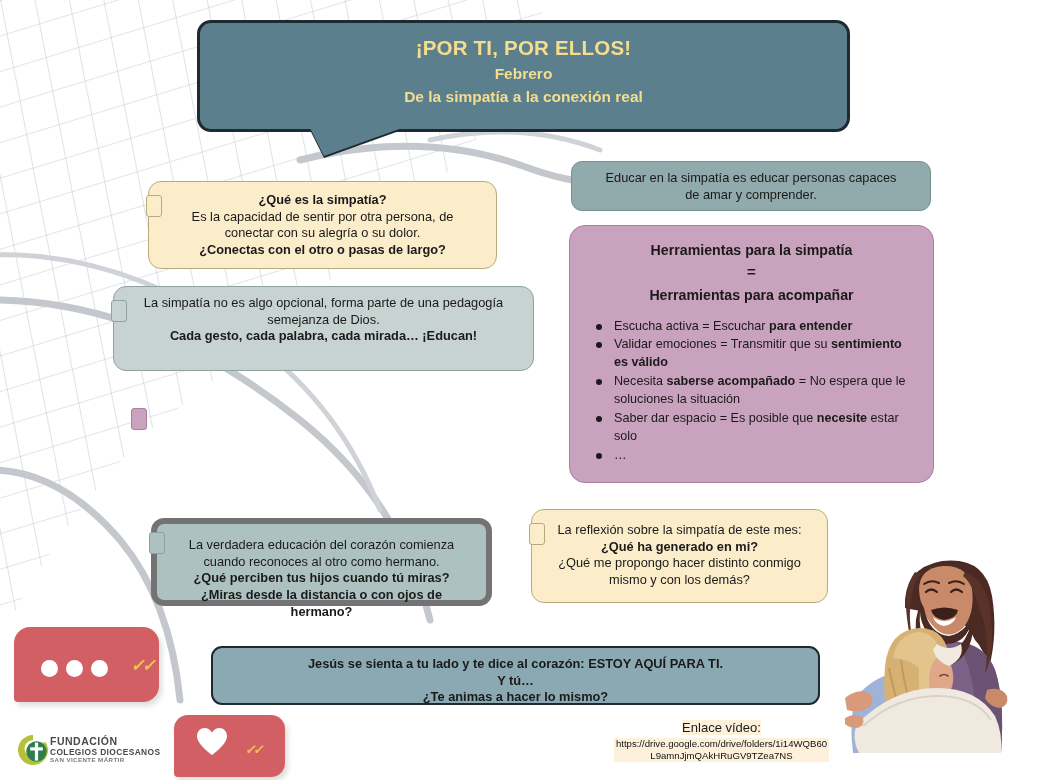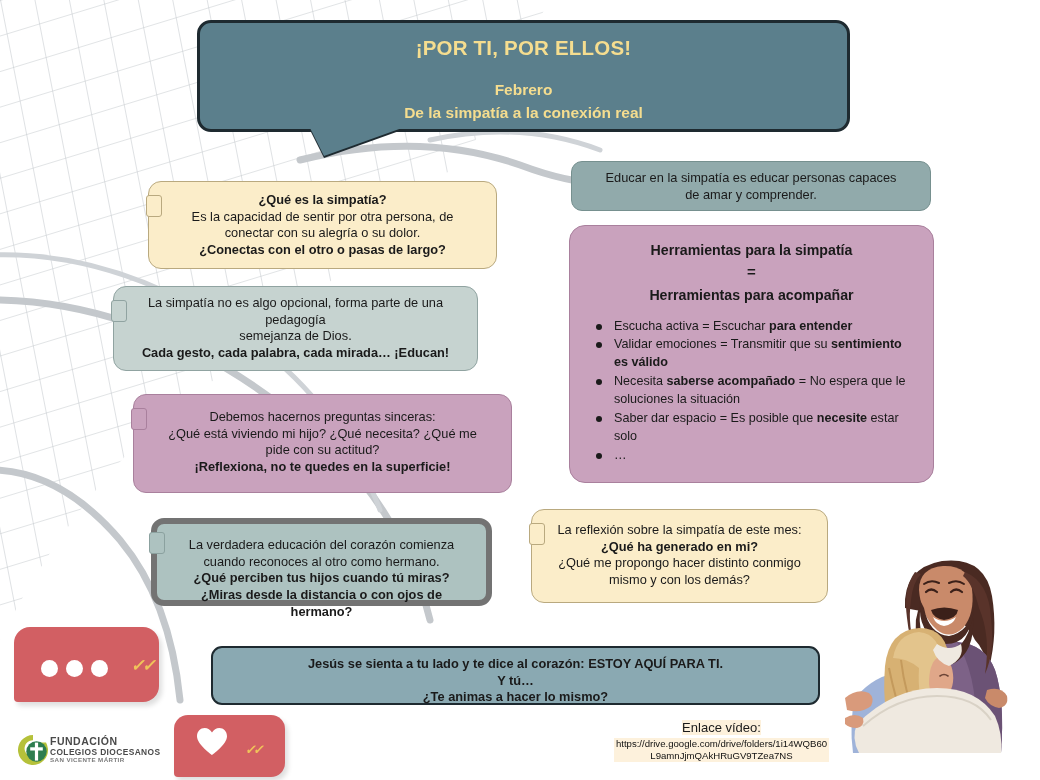--- a/index.html
+++ b/index.html
@@ -24,41 +24,41 @@
   
   #header-banner{
     left:197px;top:20px;width:653px;height:112px;
     background:#5b7f8c;
     border:3px solid #1e2a30;
     border-radius:14px;
     color:#f5dd8f;
     padding:11px 20px 0 20px;
   }
   #header-banner .t1{font-size:20.5px;font-weight:bold;letter-spacing:.2px;line-height:1.35;}
-  #header-banner .t2{font-size:15.5px;font-weight:bold;line-height:1.5;margin-top:16px;}
+  #header-banner .t2{font-size:15.5px;font-weight:bold;line-height:1.5;}
   #header-banner .t3{font-size:15.5px;font-weight:bold;line-height:1.5;}
   #header-tail{
     left:310px;top:128px;width:0;height:0;
     border-left:14px solid transparent;
     border-right:78px solid transparent;
     border-top:28px solid #5b7f8c;
     filter:drop-shadow(0px 2px 0px #1e2a30);
   }
 
   
   .nub{position:absolute;z-index:1;border-radius:3px;}
 
   
   #box-que-es{
     left:148px;top:181px;width:349px;height:88px;
     background:#fbedc9;border:1px solid #b9a97f;border-radius:13px;
     padding:10px 14px 0 14px;font-size:12.8px;
   }
   #box-pedagogia{
-    left:113px;top:286px;width:365px;height:85px;
+    left:113px;top:286px;width:421px;height:85px;
     background:#c6d3d0;border:1px solid #90a3a1;border-radius:13px;
     padding:8px 14px 0 14px;font-size:12.8px;
   }
   #box-preguntas{
     left:133px;top:394px;width:379px;height:99px;
     background:#c9a2bd;border:1px solid #a9809d;border-radius:13px;
     padding:14px 14px 0 14px;font-size:12.8px;
   }
   #box-corazon{
     left:151px;top:518px;width:341px;height:88px;
@@ -188,28 +188,20 @@
   <div class="nub" style="left:111px;top:300px;width:14px;height:20px;background:#c6d3d0;border:1px solid #90a3a1;"></div>
   <div class="box" id="box-pedagogia">
     <div class="inner">
       <div>La simpatía no es algo opcional, forma parte de una pedagogía</div>
       <div>semejanza de Dios.</div>
       <div><b>Cada gesto, cada palabra, cada mirada… ¡Educan!</b></div>
     </div>
   </div>
 
   <div class="nub" style="left:131px;top:408px;width:14px;height:20px;background:#c9a2bd;border:1px solid #a9809d;"></div>
-  <div class="box" id="box-preguntas">
-    <div class="inner">
-      <div>Debemos hacernos preguntas sinceras:</div>
-      <div>¿Qué está viviendo mi hijo? ¿Qué necesita? ¿Qué me</div>
-      <div>pide con su actitud?</div>
-      <div><b>¡Reflexiona, no te quedes en la superficie!</b></div>
-    </div>
-  </div>
 
   <div class="nub" style="left:149px;top:532px;width:14px;height:20px;background:#adc2c0;border:1px solid #8ba19f;"></div>
   <div class="box" id="box-corazon">
     <div class="inner">
       <div>La verdadera educación del corazón comienza</div>
       <div>cuando reconoces  al otro como hermano.</div>
       <div><b>¿Qué perciben tus hijos cuando tú miras?</b></div>
       <div><b>¿Miras desde la distancia o con ojos de hermano?</b></div>
     </div>
   </div>

